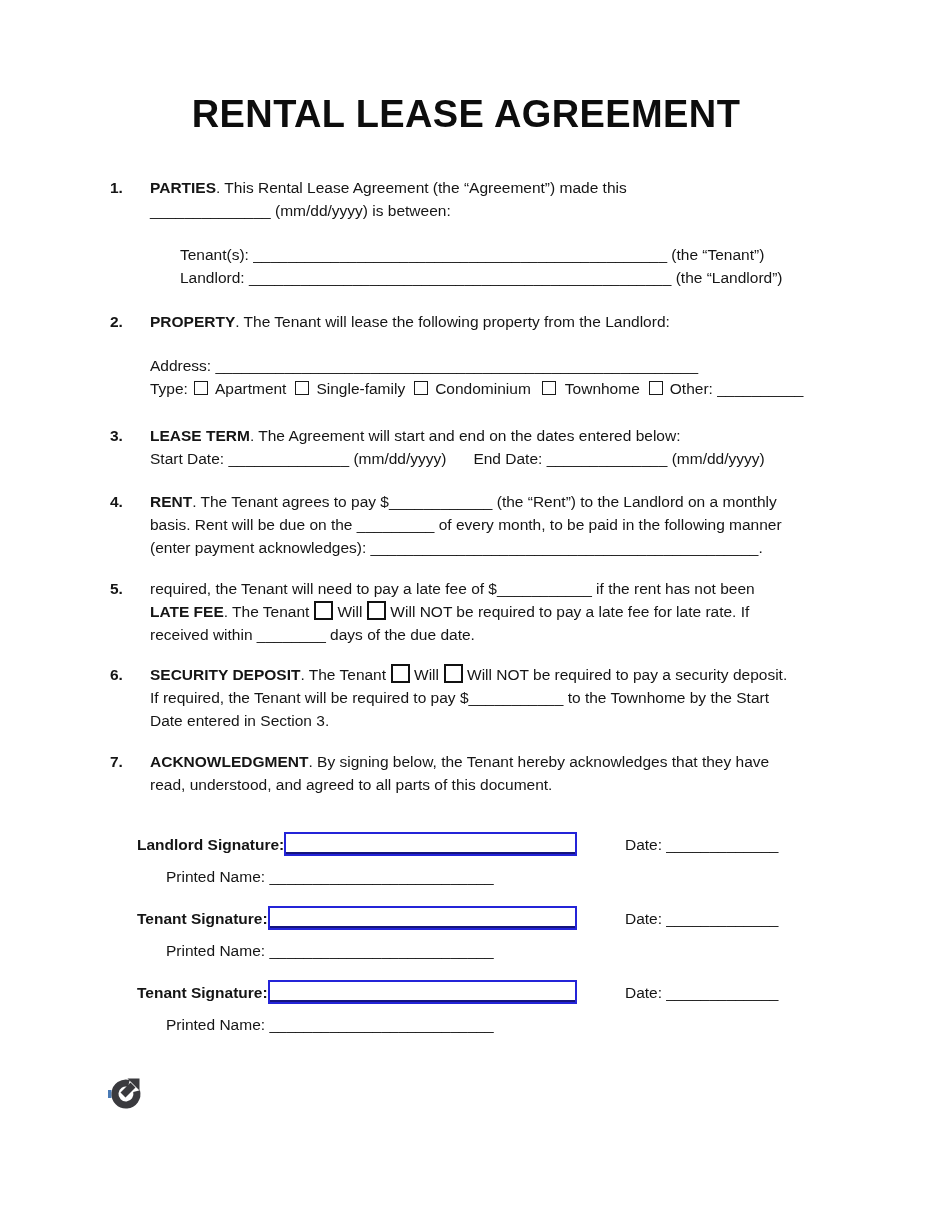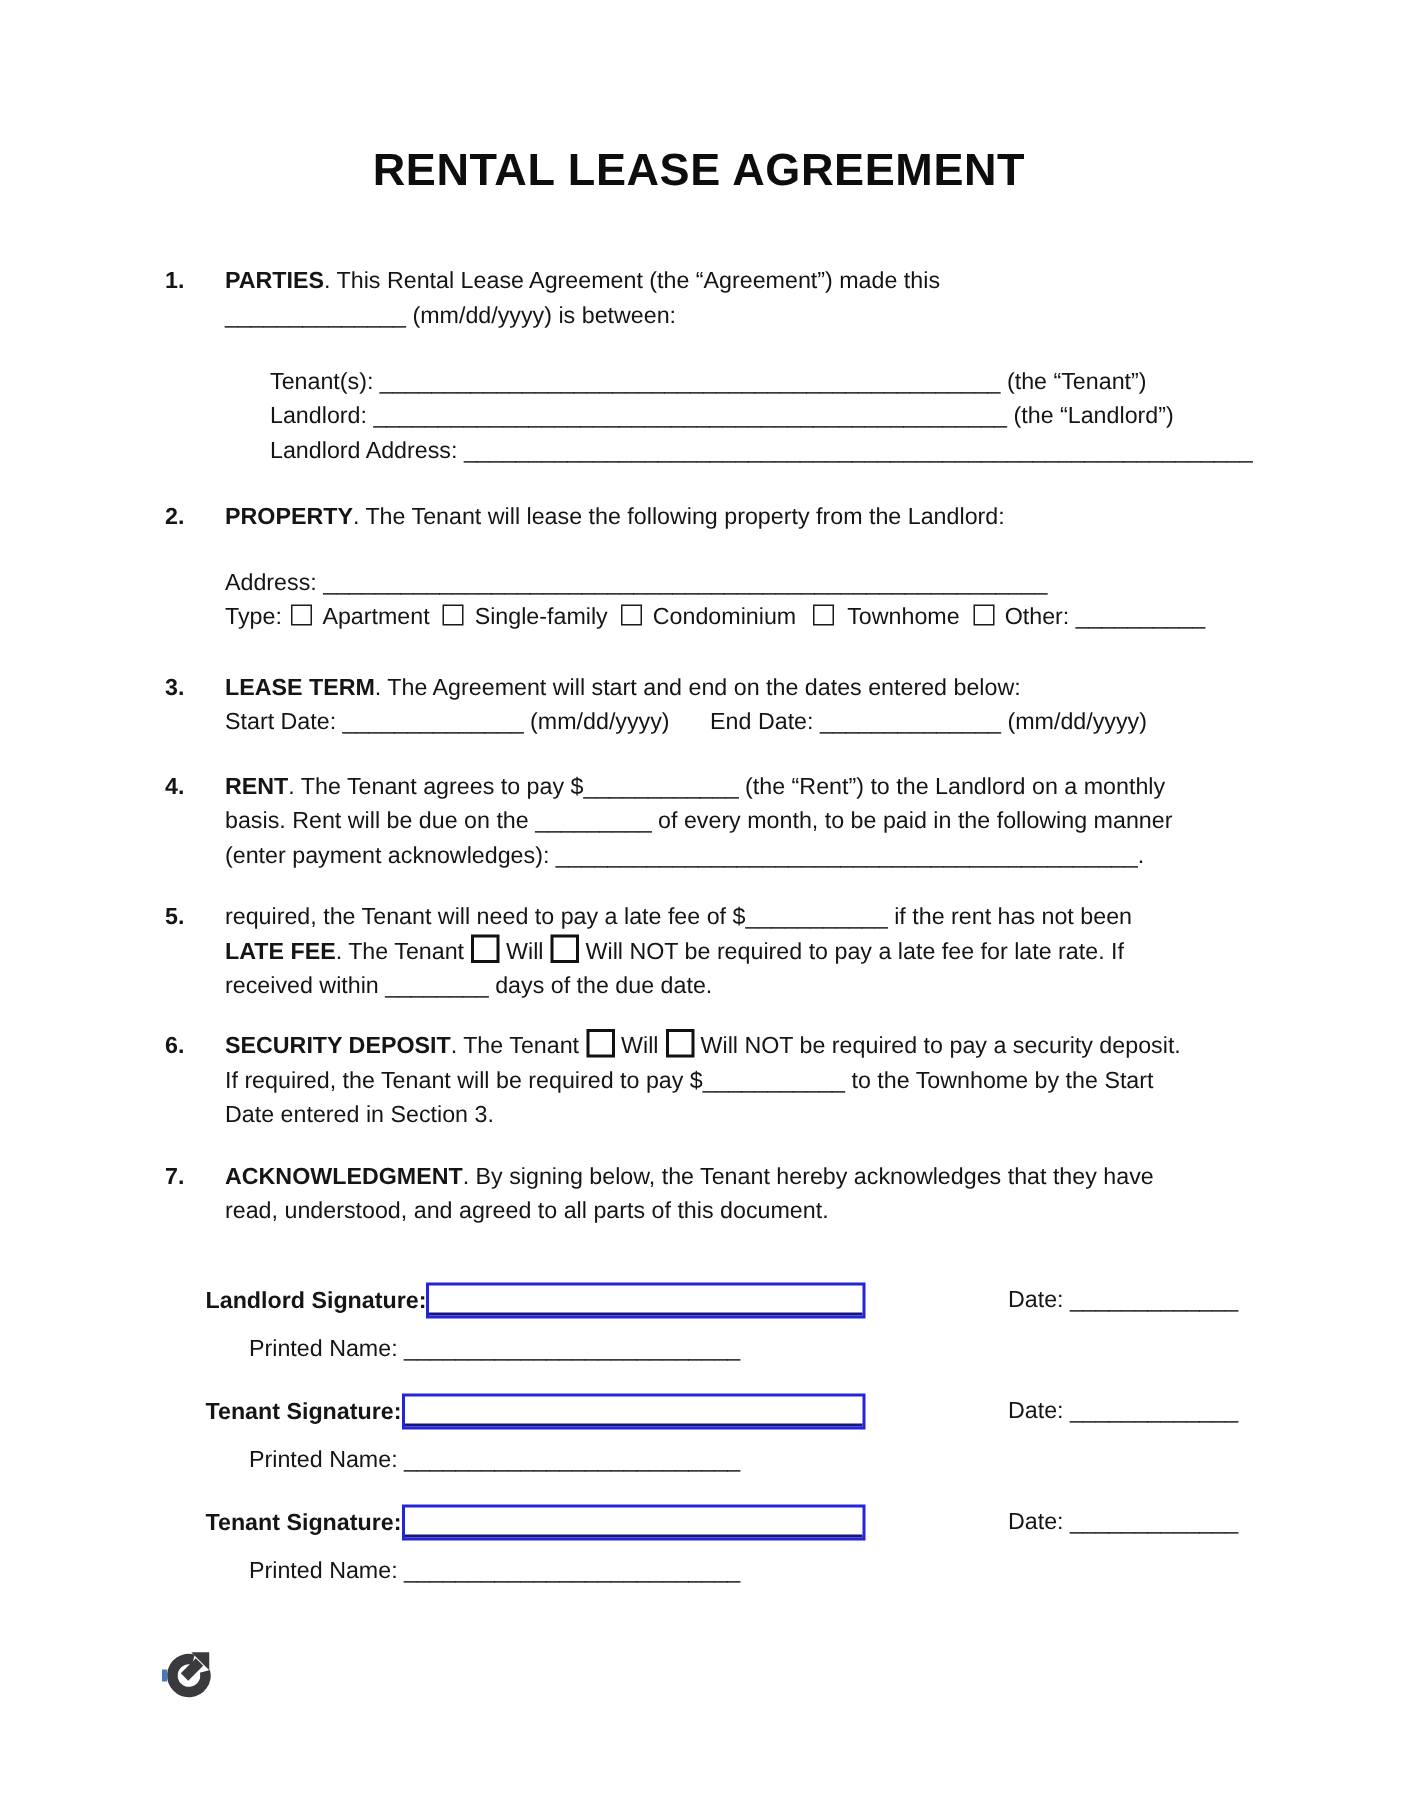--- a/index.html
+++ b/index.html
@@ -4,21 +4,21 @@
 <style>
   html,body{margin:0;padding:0;background:#ffffff;}
   body{
     width:934px;height:1209px;overflow:hidden;
     font-family:"Liberation Sans","DejaVu Sans",sans-serif;
     font-size:15.5px;line-height:23px;color:#151515;
   }
   .doc{padding:0 112px 0 110px;}
   h1{
     margin:96px 0 0 0;text-align:center;
-    font-size:30px;line-height:36px;font-weight:bold;letter-spacing:.4px;color:#0d0d0d;
+    font-size:38px;line-height:36px;font-weight:bold;letter-spacing:.4px;color:#0d0d0d;
   }
   .sec{display:flex;align-items:flex-start;}
   .num{width:27px;flex:0 0 27px;font-weight:bold;}
   .body{flex:1;min-width:0;margin-left:13px;}
   .line{white-space:nowrap;}
   b{font-weight:bold;}
   .inner{margin-top:21px;margin-left:30px;}
   .blank{letter-spacing:0;}
   
   .cb{
@@ -38,21 +38,21 @@
   
   .s1{margin-top:44px;}
   .s2{margin-top:21px;}
   .s3{margin-top:24px;}
   .s4{margin-top:20px;}
   .s5{margin-top:18px;}
   .s6{margin-top:17px;}
   .s7{margin-top:18px;}
   
   .sigblock{margin-left:27px;}
-  .sigrow{display:flex;align-items:flex-start;margin-top:36px;gap:47px;}
+  .sigrow{display:flex;align-items:center;margin-top:36px;}
   .sigrow.later{margin-top:18px;}
   .sig-left{display:flex;align-items:center;width:440px;flex:0 0 440px;}
   .sig-label{font-weight:bold;white-space:nowrap;}
   .sigfield{
     flex:1;min-width:0;height:20px;margin:0;padding:0 4px;
     border:2px solid #2424d8;border-radius:0;background:#ffffff;
     box-shadow:inset 0 -2px 0 #14147e;outline:none;
     font-family:"Liberation Sans","DejaVu Sans",sans-serif;font-size:14px;
   }
   .sig-right{margin-left:48px;white-space:nowrap;}
@@ -69,21 +69,20 @@
   <h1>RENTAL LEASE AGREEMENT</h1>
 
   <section class="sec s1">
     <div class="num">1.</div>
     <div class="body">
       <div class="line"><b>PARTIES</b><span>. This Rental Lease Agreement (the “Agreement”) made this</span></div>
       <div class="line"><span class="blank">______________</span><span> (mm/dd/yyyy) is between:</span></div>
       <div class="inner">
         <div class="line"><span>Tenant(s): </span><span class="blank">________________________________________________</span><span> (the “Tenant”)</span></div>
         <div class="line"><span>Landlord: </span><span class="blank">_________________________________________________</span><span> (the “Landlord”)</span></div>
-        <div class="line"><span>Landlord Address: </span><span class="blank">_____________________________________________________________</span></div>
       </div>
     </div>
   </section>
 
   <section class="sec s2">
     <div class="num">2.</div>
     <div class="body">
       <div class="line"><b>PROPERTY</b><span>. The Tenant will lease the following property from the Landlord:</span></div>
       <div class="line gap-s2"><span>Address: </span><span class="blank">________________________________________________________</span></div>
       <div class="line">

